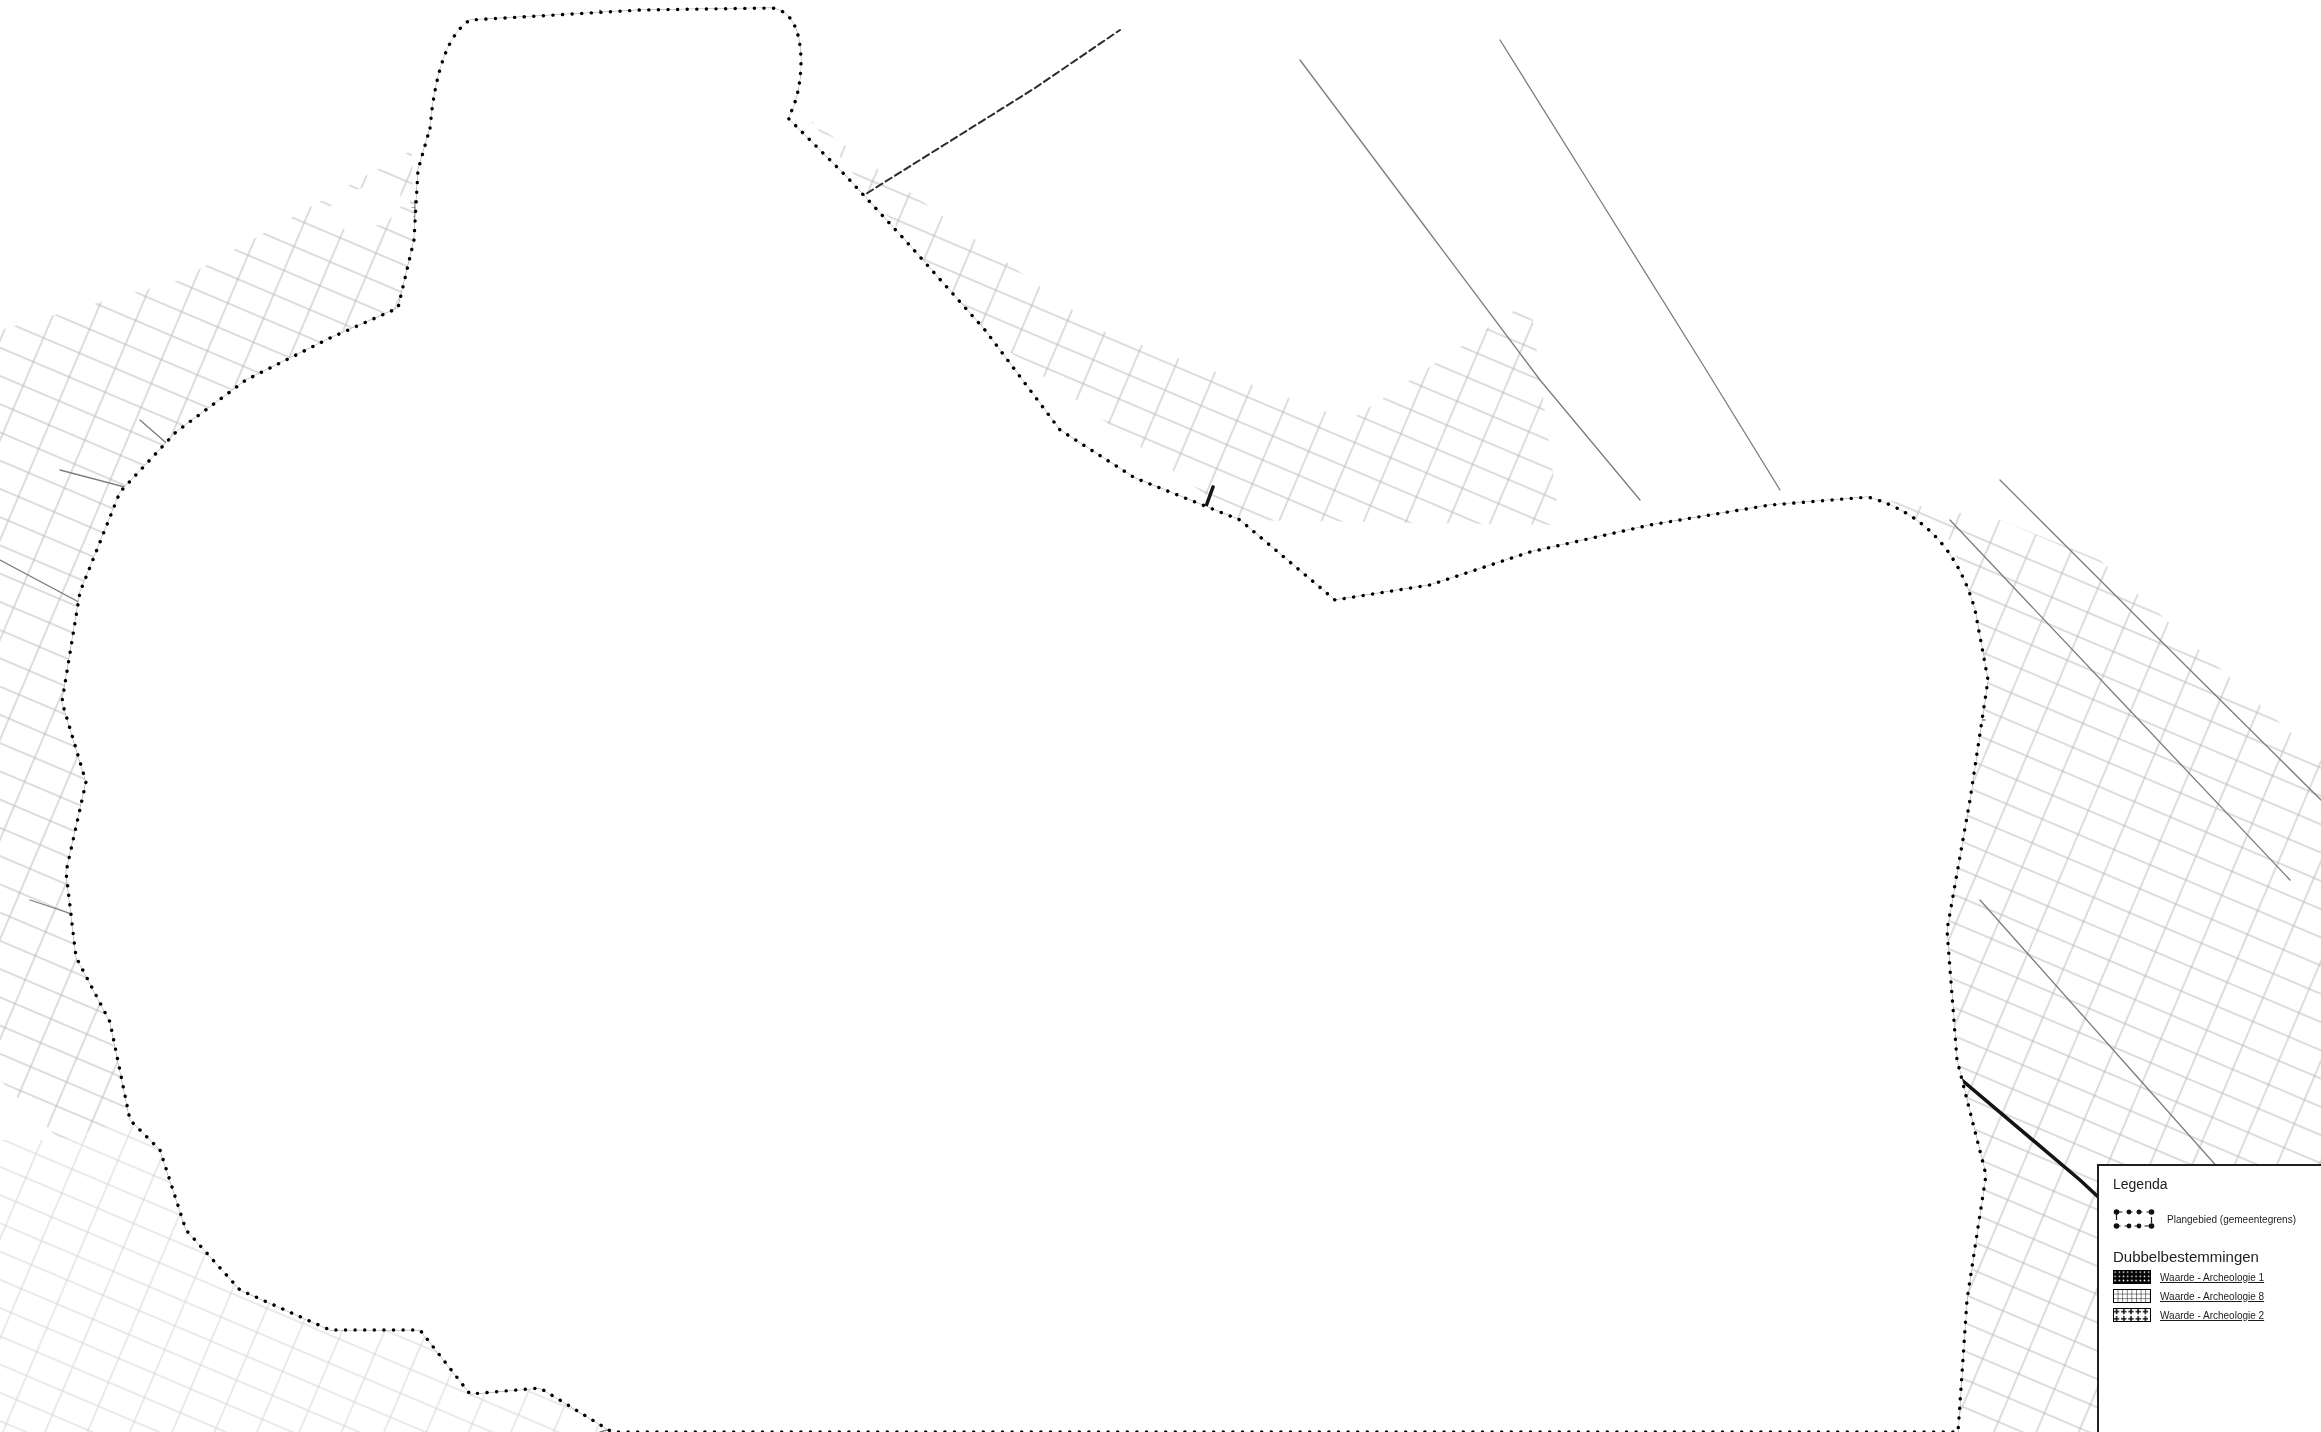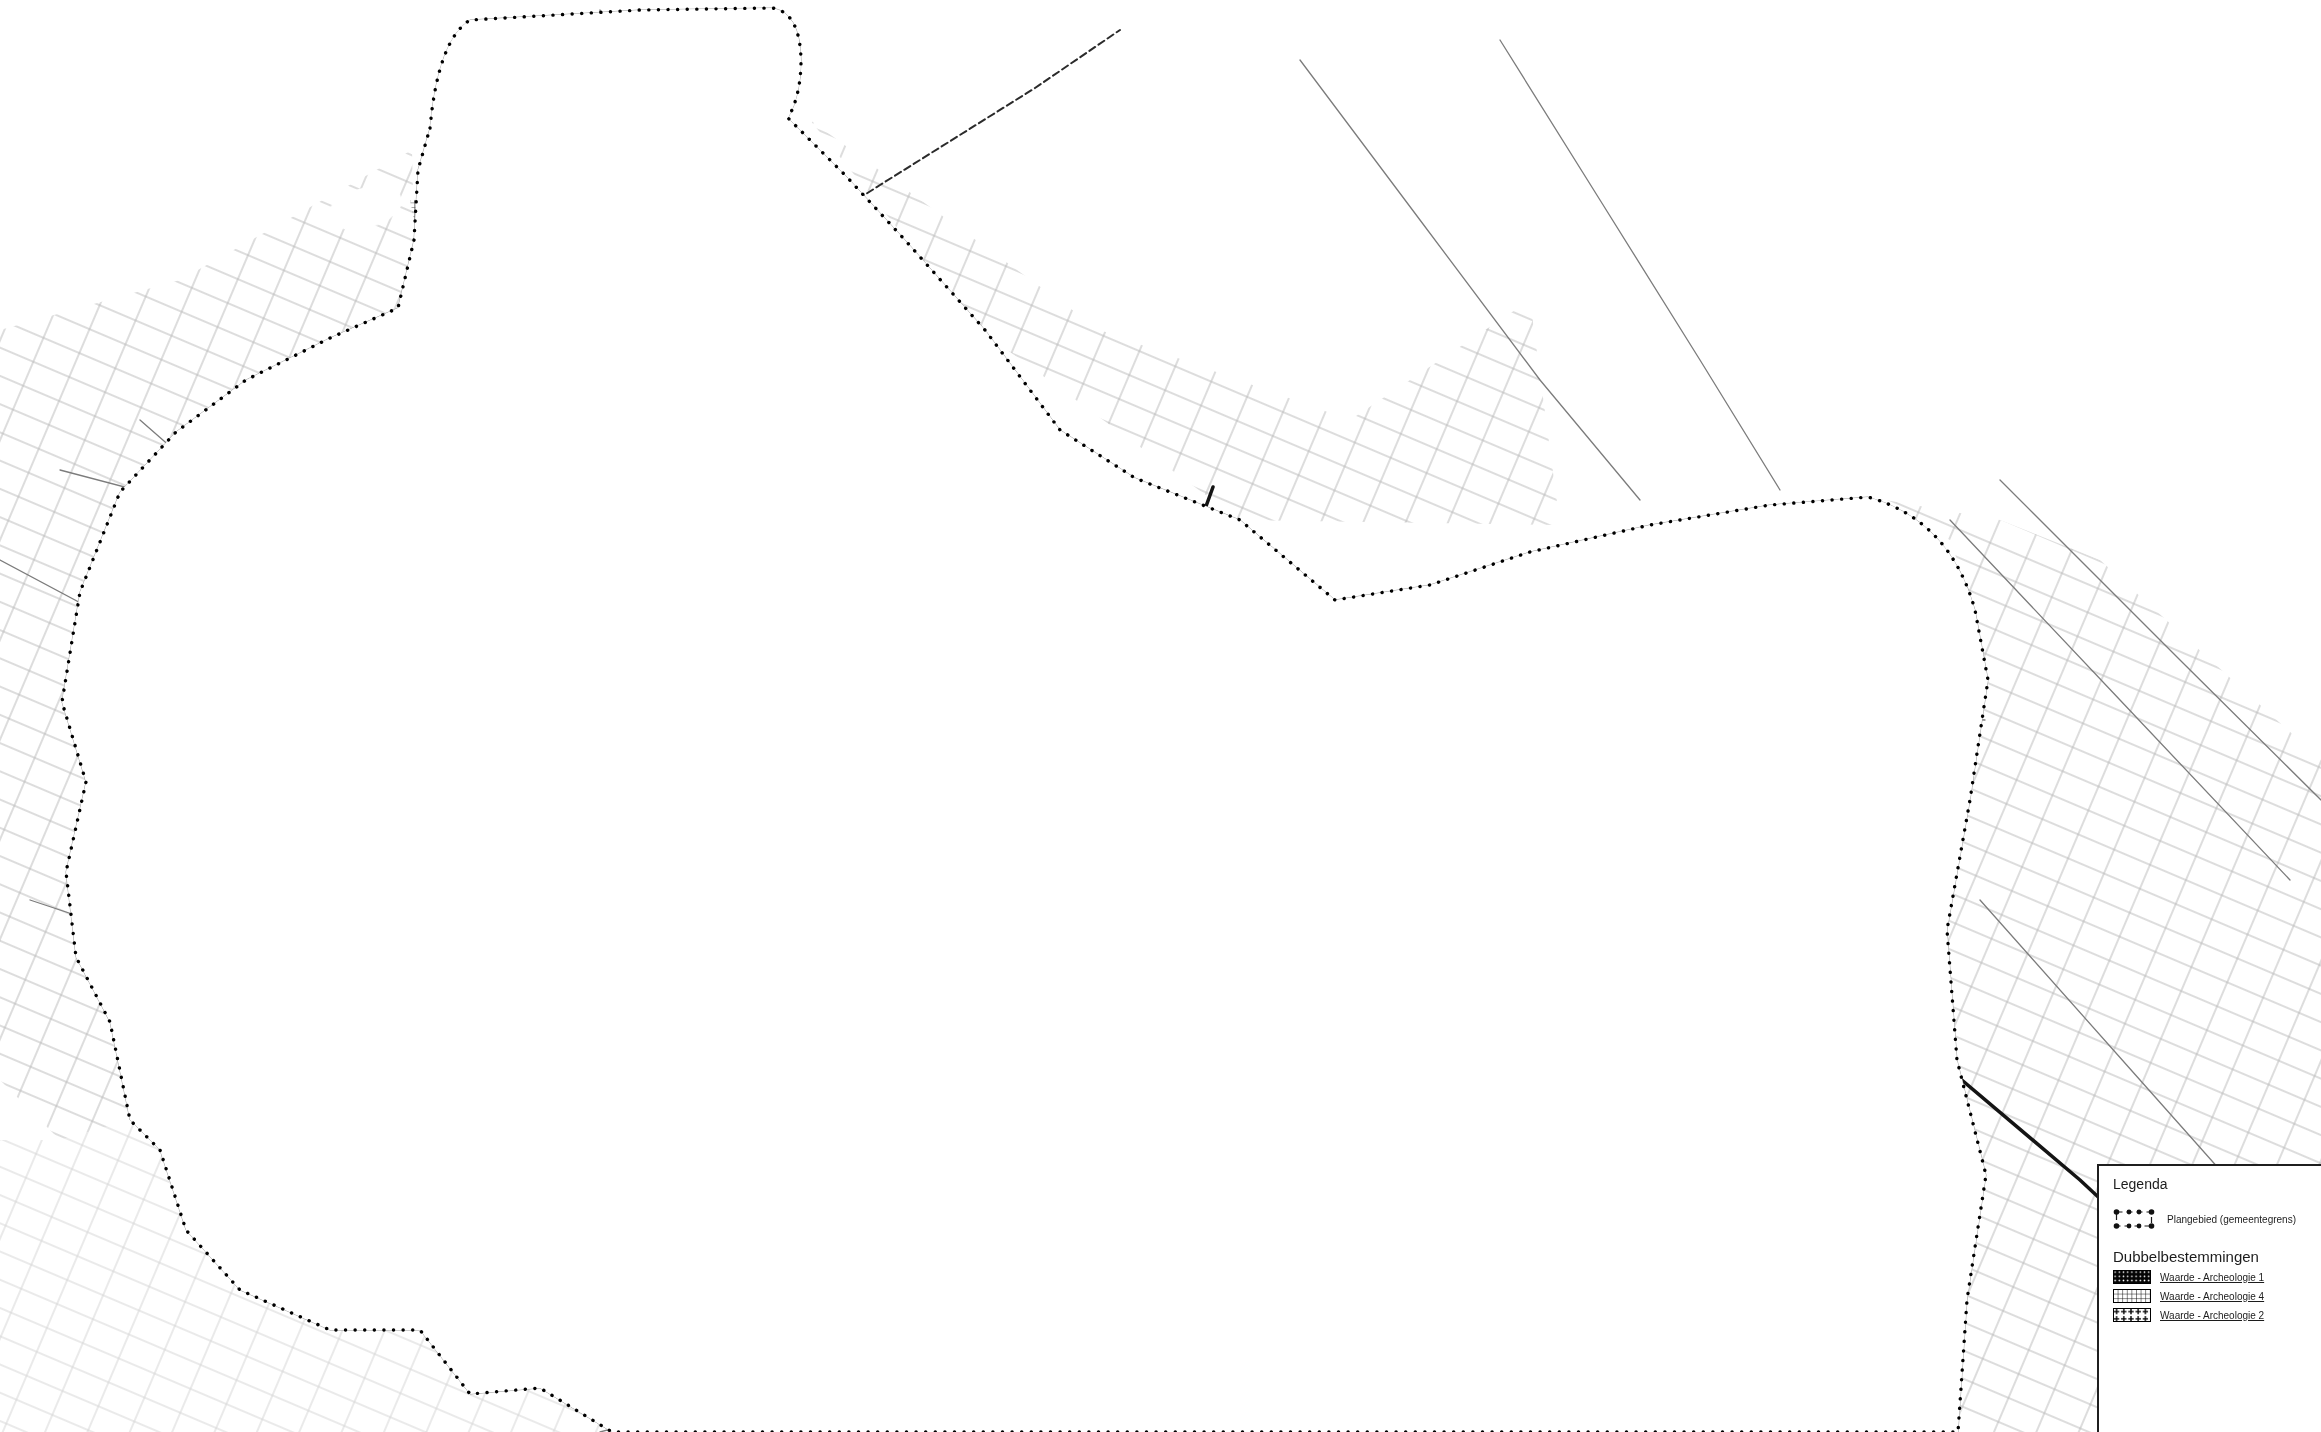--- a/index.html
+++ b/index.html
@@ -207,21 +207,21 @@
       <svg class="swatch" width="38" height="14" viewBox="0 0 38 14" xmlns="http://www.w3.org/2000/svg">
         <rect x="0.5" y="0.5" width="37" height="13" fill="url(#p1)" stroke="#000000" stroke-width="1"></rect>
       </svg>
       <span class="lbl">Waarde - Archeologie 1</span>
     </div>
 
     <div class="legend-item">
       <svg class="swatch" width="38" height="14" viewBox="0 0 38 14" xmlns="http://www.w3.org/2000/svg">
         <rect x="0.5" y="0.5" width="37" height="13" fill="url(#p2)" stroke="#000000" stroke-width="1"></rect>
       </svg>
-      <span class="lbl">Waarde - Archeologie 4</span>
+      <span class="lbl">Waarde - Archeologie 8</span>
     </div>
 
     <div class="legend-item">
       <svg class="swatch" width="38" height="14" viewBox="0 0 38 14" xmlns="http://www.w3.org/2000/svg">
         <rect x="0.5" y="0.5" width="37" height="13" fill="url(#p3)" stroke="#000000" stroke-width="1"></rect>
       </svg>
       <span class="lbl">Waarde - Archeologie 2</span>
     </div>
   </div>
 

